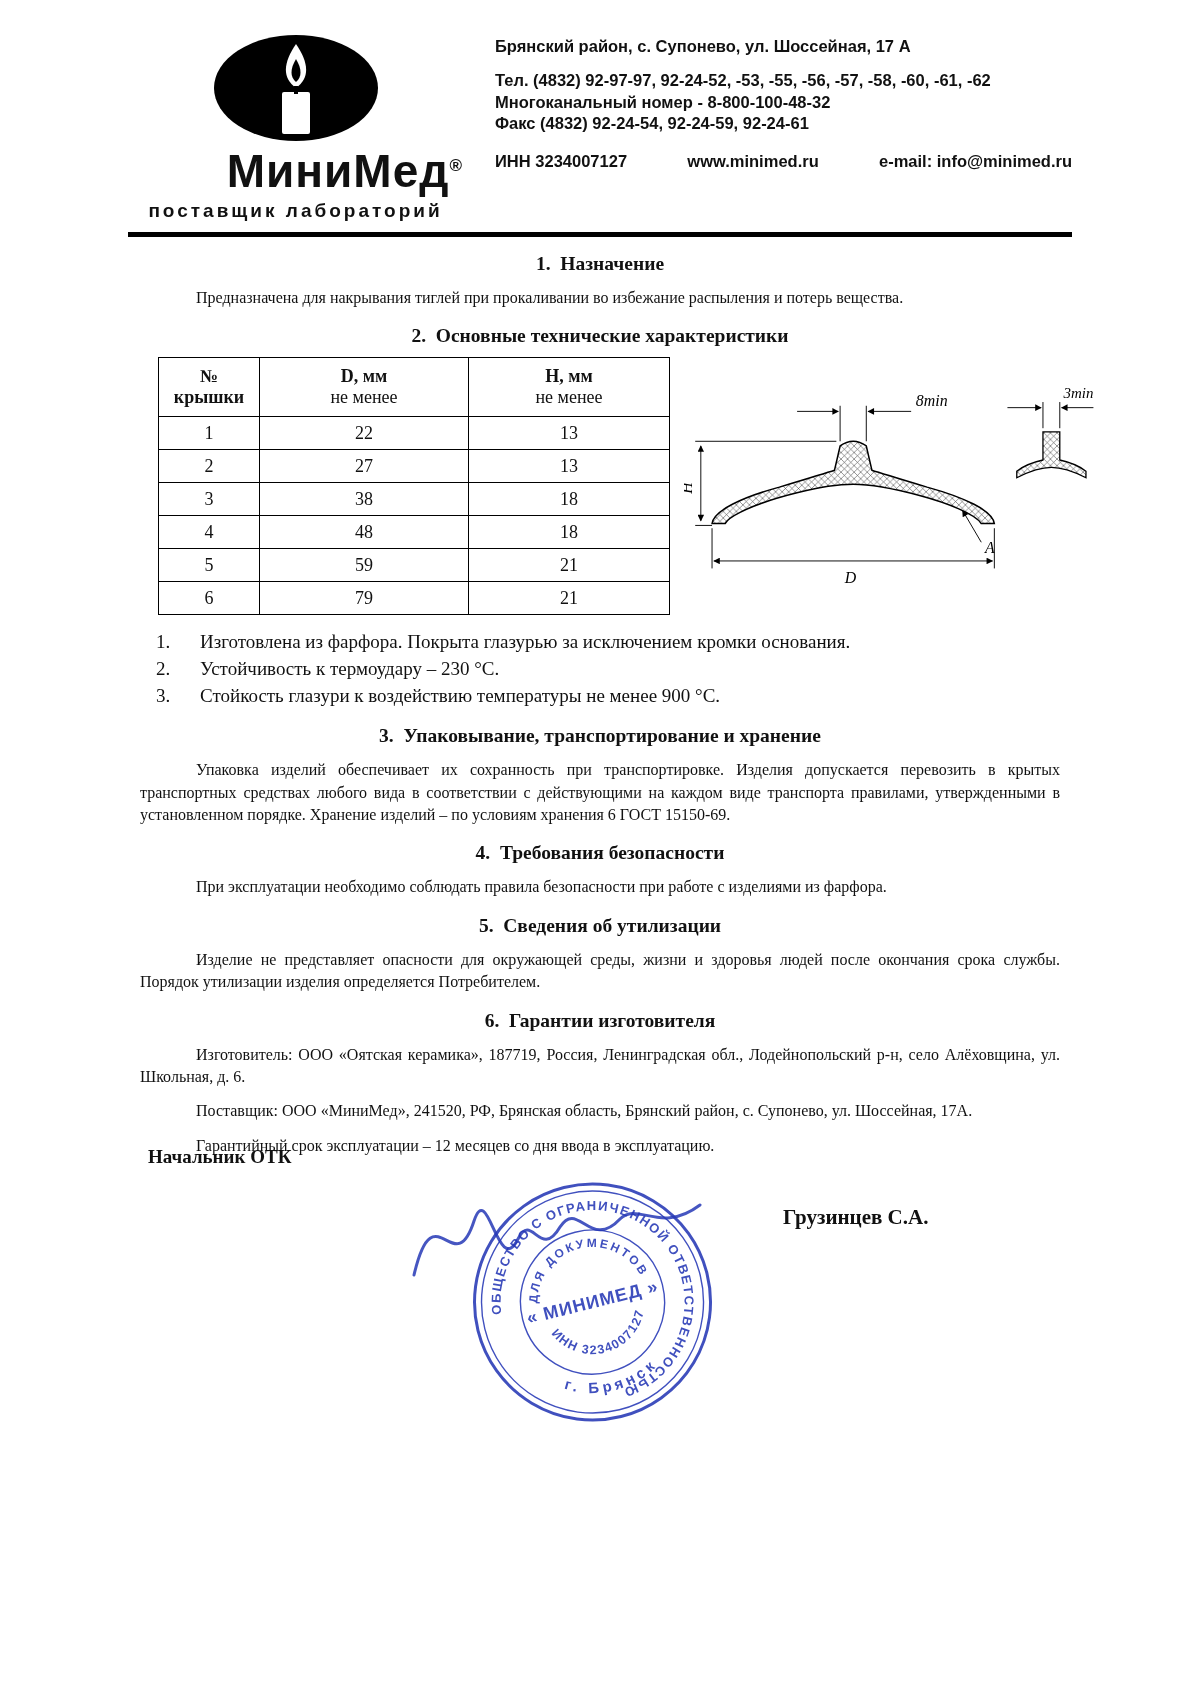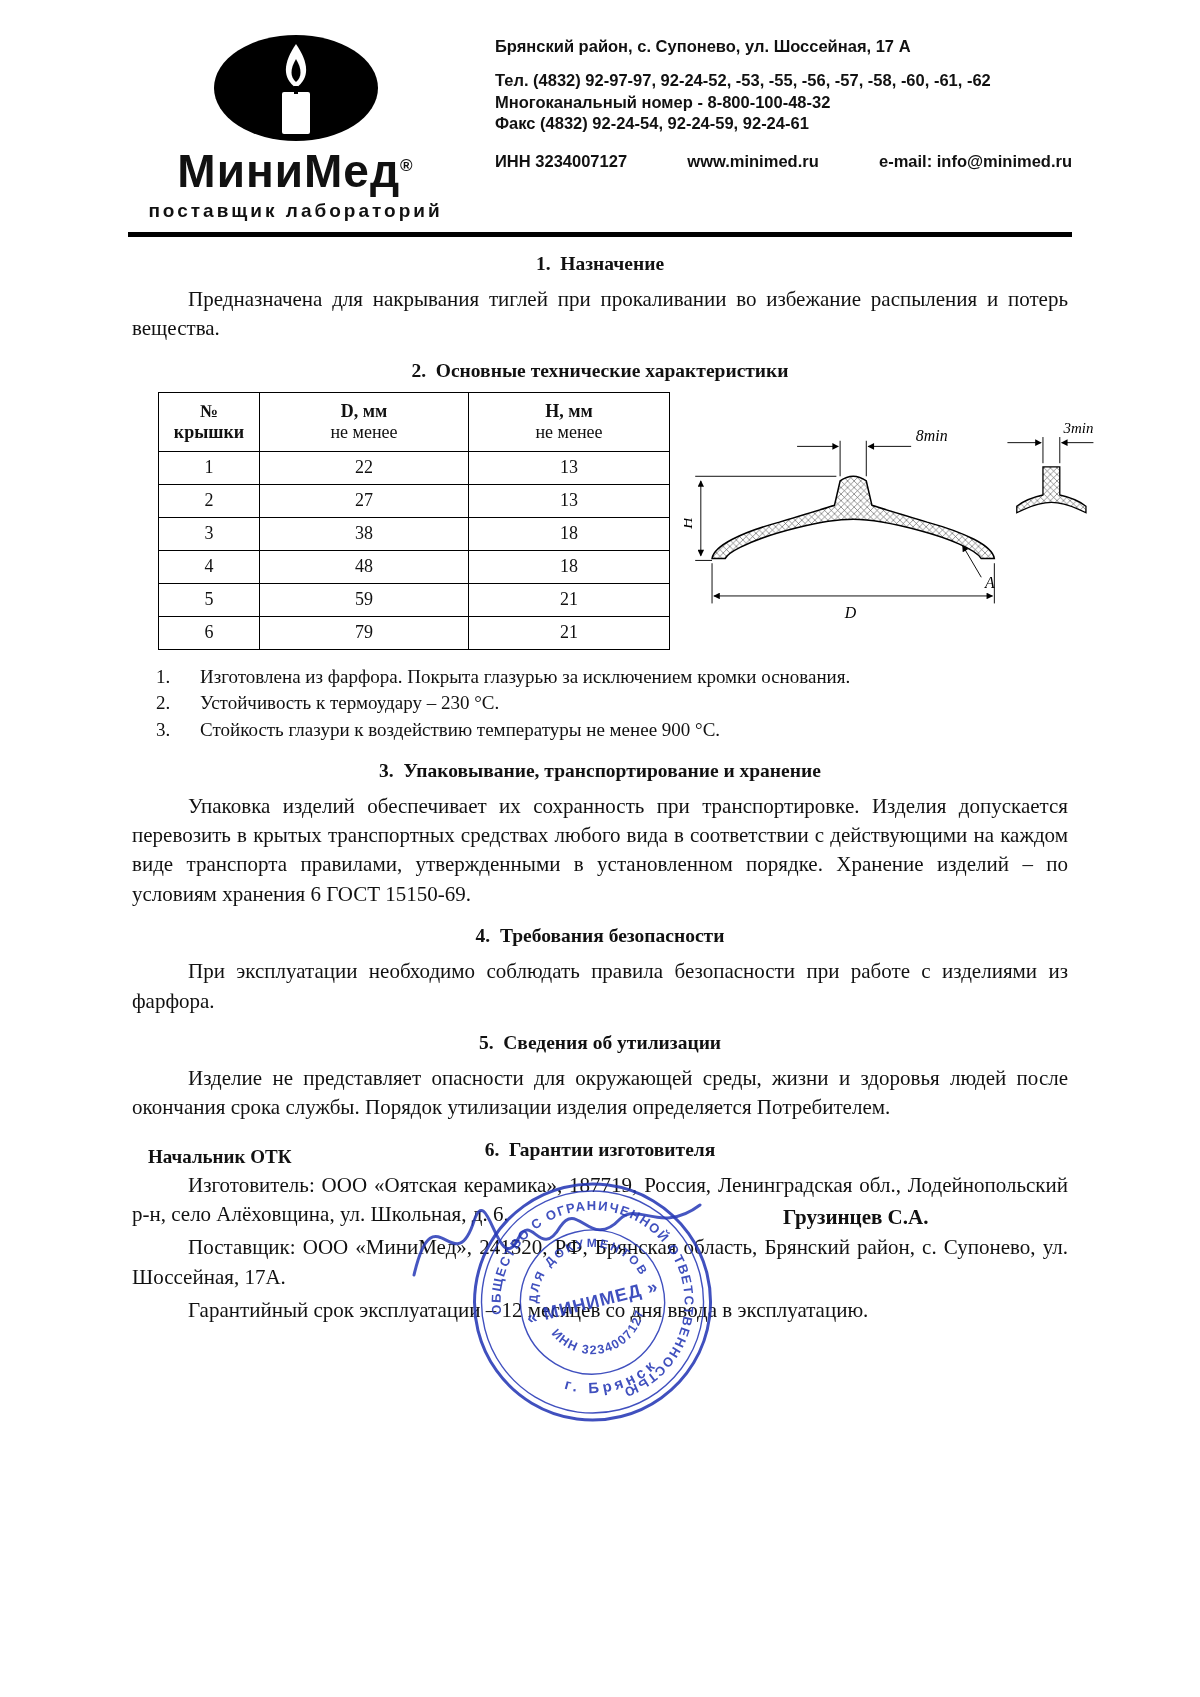--- a/index.html
+++ b/index.html
@@ -5,36 +5,36 @@
   html,body{margin:0;padding:0;background:#ffffff;}
   .page{position:relative;width:1200px;height:1697px;background:#ffffff;overflow:hidden;
         font-family:"Liberation Serif",serif;color:#111;}
   .content{width:944px;margin:0 auto;position:relative;}
 
   
   .header{display:flex;padding-top:30px;}
   .logo-block{width:335px;flex:0 0 335px;text-align:center;}
   .logo-oval{display:block;margin:0 auto;}
   .brand{font-family:"Liberation Sans",sans-serif;font-weight:900;font-size:46px;
-         letter-spacing:1px;line-height:1.0;margin-top:2px;white-space:nowrap;}
+         letter-spacing:1px;line-height:1.0;margin-top:2px;white-space:nowrap;text-align:right;}
   .brand sup{font-size:17px;font-weight:700;}
   .tagline{font-family:"Liberation Sans",sans-serif;font-weight:700;font-size:19px;
            letter-spacing:3px;margin-top:6px;white-space:nowrap;}
   .hdr-info{flex:1;padding-left:32px;font-family:"Liberation Sans",sans-serif;
             font-weight:700;font-size:16.5px;line-height:1.3;padding-top:6px;}
   .hdr-group{margin-bottom:13px;}
   .reg-row{display:flex;justify-content:space-between;align-items:baseline;margin-top:16px;}
   .reg-row .inn-val{font-weight:700;}
   .rule{height:5px;background:#000;margin-top:10px;}
 
   
   .title-block{text-align:center;margin-top:34px;font-weight:bold;font-size:21px;line-height:1.1;}
   .title-block div{margin-bottom:12px;}
   .sec-h{text-align:center;font-weight:bold;font-size:19.5px;margin:16px 0 10px 0;white-space:pre-wrap;}
-  .para{font-size:21px;text-align:justify;text-indent:56px;line-height:1.4;margin:4px;}
+  .para{font-size:16px;text-align:justify;text-indent:56px;line-height:1.4;margin:12px;}
 
   
   .row2{display:flex;margin-top:6px;}
   table.spec{border-collapse:collapse;margin-left:30px;flex:0 0 auto;}
   table.spec td,table.spec th{border:1.6px solid #000;text-align:center;vertical-align:middle;
         font-size:18px;font-family:"Liberation Serif",serif;padding:0 6px;}
   table.spec th{font-weight:normal;height:58px;}
   table.spec td{height:32px;}
   .thb{font-weight:bold;font-size:18px;}
   .ths{font-weight:normal;font-size:18px;}

